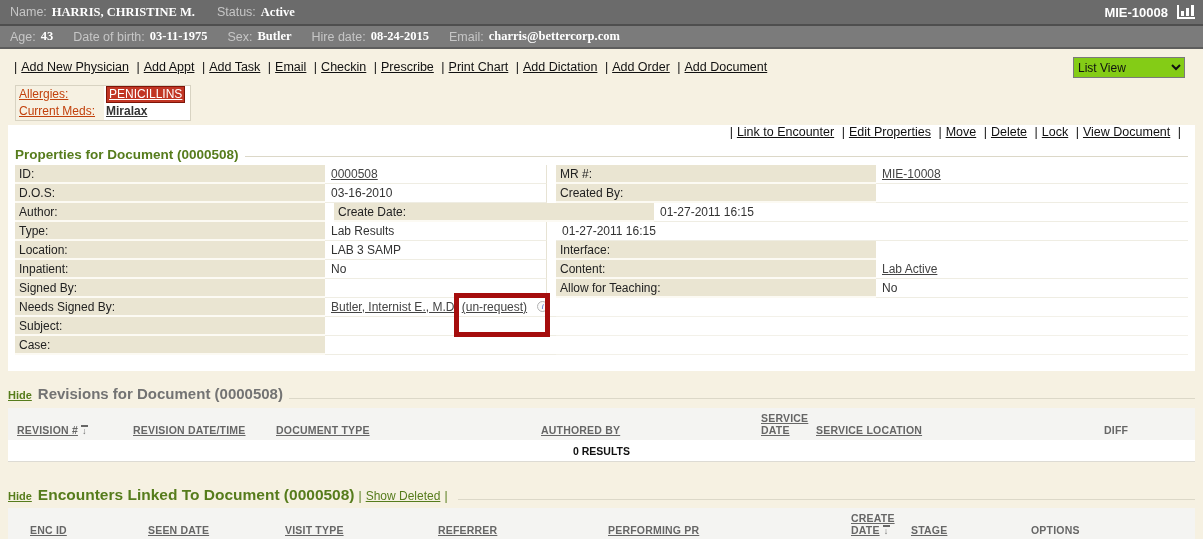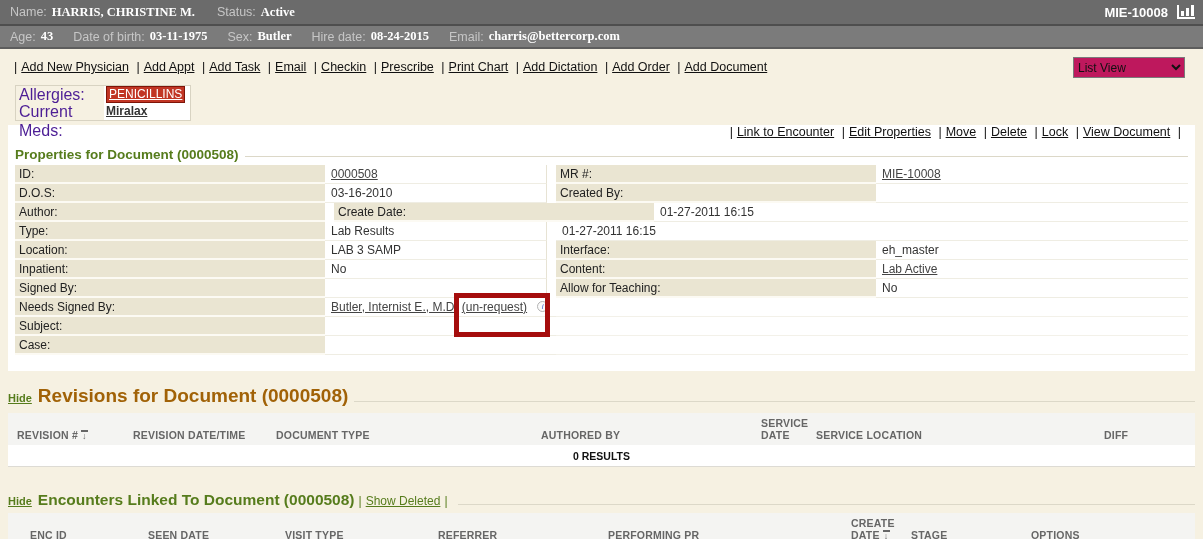--- a/index.html
+++ b/index.html
@@ -22,26 +22,26 @@
   .chart-icon { display:inline-flex; align-items:flex-end; gap:2px; height:14px;
           border-left:2px solid #fff; border-bottom:2px solid #fff; padding:0 1px 1px 2px; cursor:pointer; }
   .chart-icon i { display:block; width:3px; background:#fff; }
   .chart-icon i:nth-child(1){height:5px;} .chart-icon i:nth-child(2){height:8px;} .chart-icon i:nth-child(3){height:11px;}
   
   .toolbar { display:flex; align-items:flex-start; padding:8px 18px 2px 10px; }
   .tlinks { font-size:12.5px; color:#111; padding-top:3px; }
   .tlinks a, .alinks a { color:#111; text-decoration:underline; cursor:pointer; }
   .pipe { color:#111; margin:0 4px; text-decoration:none; }
   select.viewsel { width:112px; height:21px; font-size:12px; font-family:inherit;
-          border:1px solid #7a7a7a; background:#be185d; color:#111; }
+          border:1px solid #7a7a7a; background:#84cc16; color:#111; }
   
   .allergy-box { margin:5px 0 0 15px; display:inline-block; border:1px solid #d8d3c2; }
   .arow { display:flex; height:17px; line-height:17px; }
   .acol-l { width:88px; background:#f6f1e2; padding-left:3px; }
-  .acol-l a { color:#4c1d95; font-size:16px; cursor:pointer; }
+  .acol-l a { color:#c2410c; text-decoration:underline; font-size:12px; cursor:pointer; }
   .acol-v { width:86px; background:#fff; padding-left:2px; }
   .allergy-val { background:#c13524; border:1px solid #7e1408; color:#fff;
           text-decoration:underline; padding:0 2px; font-size:12px; cursor:pointer; display:inline-block; line-height:15px; }
   .meds-val { color:#333; font-weight:bold; text-decoration:underline; font-size:12px; cursor:pointer; }
   
   .panel { margin:4px 8px 0; background:#fff; padding-bottom:16px; }
   .alinks { text-align:right; padding:0 10px 3px; font-size:12.5px; }
   .ptitle-row { display:flex; align-items:center; padding:5px 7px 2px; }
   .ptitle { color:#567c1c; font-weight:bold; font-size:13.5px; white-space:nowrap; }
   .legend-line { flex:1; border-top:1px solid #dcd8c8; margin-left:6px; margin-top:3px; }
@@ -58,29 +58,29 @@
   .red-annotation { position:absolute; left:-8px; top:-5px; width:96px; height:44px;
           border:5px solid #a50d0d; pointer-events:none; z-index:9; }
   .info-icon { display:inline-block; width:11px; height:11px; border-radius:50%;
           border:1px solid #b3b3b3; background:#fbfbfb; margin-left:10px; vertical-align:2px;
           text-align:center; line-height:10px; font-size:8px; color:#4466cc; }
   .info-icon::after { content:"i"; font-style:italic; }
   
   .section { margin:0 8px; }
   .sec-head { display:flex; align-items:baseline; }
   .hide-link { color:#567c1c; font-weight:bold; font-size:11px; text-decoration:underline; margin-right:6px; cursor:pointer; }
-  .sec-title { color:#a16207; font-weight:bold; font-size:19px; }
+  .sec-title { color:#737373; font-weight:bold; font-size:15px; }
   .sec-title-big { color:#567c1c; font-weight:bold; font-size:15.5px; }
   .green-link { color:#567c1c; text-decoration:underline; font-size:12px; cursor:pointer; }
   .green-pipe { color:#567c1c; font-size:12px; margin:0 4px; }
   
   .ghead { background:#f4f4f2; display:flex; align-items:flex-end;
            padding:4px 0 4px; margin-top:6px; }
   .gcell { font-size:10.5px; font-weight:bold; color:#666; letter-spacing:0.2px; }
-  .gcell span.hlbl { cursor:pointer; }
+  .gcell span.hlbl { text-decoration:underline; cursor:pointer; }
   .gcell.nolink span.hlbl { text-decoration:none; cursor:default; }
   .sort-icon { display:inline-block; width:7px; border-top:2px solid #666; margin-left:3px;
            font-size:9px; line-height:8px; color:#666; text-align:center; cursor:pointer; }
   .results-row { background:#fff; height:22px; line-height:22px; text-align:center;
            font-size:10.5px; font-weight:bold; color:#111; border-bottom:1px solid #dddbd4; }
   
   .rv0{width:125px; padding-left:9px;} .rv1{width:143px;} .rv2{width:265px;} .rv3{width:220px;}
   .rv4{width:55px;} .rv5{width:288px;} .rv6{flex:1;}
   
   .en0{width:140px; padding-left:22px;} .en1{width:137px;} .en2{width:153px;} .en3{width:170px;}
@@ -201,21 +201,20 @@
       <div class="plbl">Type:</div>
       <div class="pval">Lab Results</div>
       <div class="pgap"></div>
       <div class="pval2">01-27-2011 16:15</div>
     </div>
     <div class="prow">
       <div class="plbl">Location:</div>
       <div class="pval">LAB 3 SAMP</div>
       <div class="pgap"></div>
       <div class="plbl2">Interface:</div>
-      <div class="pval2">eh_master</div>
     </div>
     <div class="prow">
       <div class="plbl">Inpatient:</div>
       <div class="pval">No</div>
       <div class="pgap"></div>
       <div class="plbl2">Content:</div>
       <div class="pval2"><a>Lab Active</a></div>
     </div>
     <div class="prow">
       <div class="plbl">Signed By:</div>

